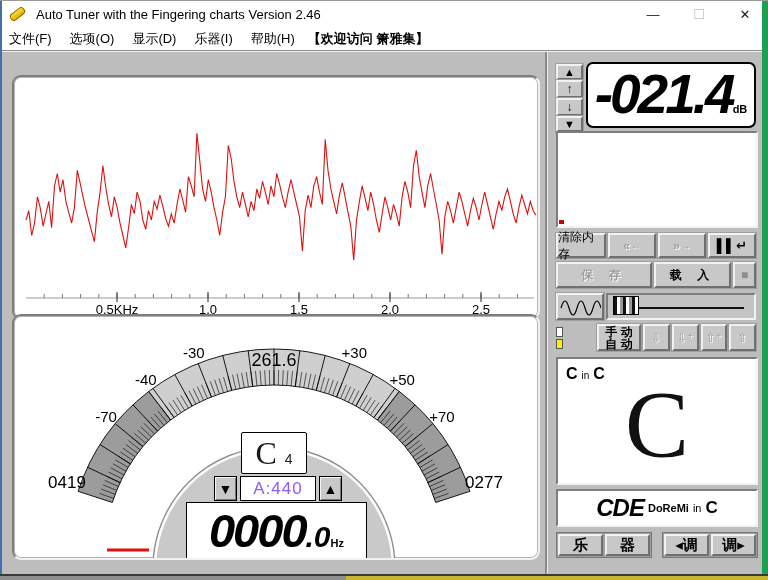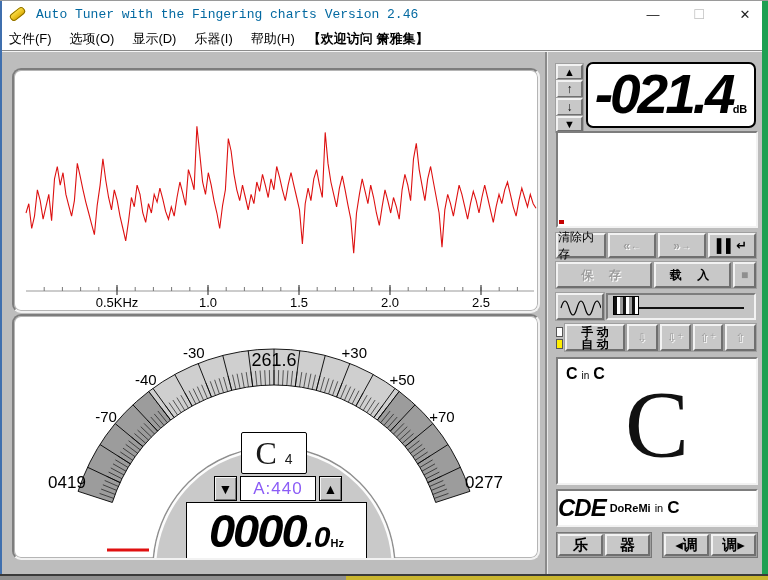--- a/index.html
+++ b/index.html
@@ -6,33 +6,33 @@
   *{box-sizing:border-box;font-family:"Liberation Sans","DejaVu Sans",sans-serif;}
   .win{position:relative;width:768px;height:580px;background:#bdbdbd;overflow:hidden;border-top:1px solid #9a9a9a;}
   
   .strip-left{position:absolute;left:0;top:0;width:2px;height:580px;background:#3f6fae;z-index:50;}
   .strip-right{position:absolute;right:0;top:0;width:6px;height:580px;background:#1ea052;z-index:50;}
   .strip-bottom{position:absolute;left:0;bottom:0;width:768px;height:6px;z-index:50;
     background:linear-gradient(90deg,#8f8f8f 0 45%,#c9b52f 45%);border-top:2px solid #3a3a3a;}
   
   .titlebar{position:absolute;left:0;top:0;width:768px;height:26px;background:#fff;display:flex;align-items:center;}
   .app-icon{width:17px;height:8px;background:linear-gradient(#ffe34d,#d9a800);border-radius:4px;transform:rotate(-38deg);margin:0 10px 0 9px;box-shadow:inset 0 0 0 1px #8a6d00;}
-  .title-text{font-size:13px;color:#0369a1;font-family:Liberation Mono, monospace;}
+  .title-text{font-size:13px;color:#000000;}
   .win-controls{margin-left:auto;display:flex;align-items:center;gap:0;height:100%;}
   .wc{width:46px;height:100%;display:flex;align-items:center;justify-content:center;font-size:13px;color:#222;}
   .wc.dis{color:#c0c0c0;}
   
   .menubar{position:absolute;left:0;top:26px;width:768px;height:24px;background:#fff;display:flex;align-items:center;font-size:13px;border-bottom:1px solid #8b8b8b;box-shadow:0 1px 0 #f4f4f4;}
   .menu-item{padding:0 9px;color:#000;}
   .menu-banner{font-weight:bold;color:#000;padding:0 4px;}
   
   .main{position:absolute;left:0;top:51px;width:768px;height:529px;background:#bdbdbd;}
   .vdiv{position:absolute;left:545px;top:0;width:2px;height:529px;background:#8a8a8a;box-shadow:1px 0 0 #e8e8e8;}
   .box{position:absolute;background:#fff;border:2px solid;border-color:#7d7d7d #f2f2f2 #f2f2f2 #7d7d7d;border-radius:9px;box-shadow:inset 0 0 0 1px #b5b5b5;}
-  .spec-box{left:12px;top:16px;width:528px;height:245px;}
+  .spec-box{left:12px;top:23px;width:528px;height:245px;}
   .gauge-box{left:12px;top:262px;width:528px;height:246px;overflow:hidden;}
   .gauge-box svg,.spec-box svg{position:absolute;left:0;top:0;}
   .glabel{position:absolute;transform:translate(-50%,-50%);color:#000;white-space:nowrap;}
   
   .note-box{position:absolute;left:227px;top:116px;width:66px;height:42px;background:#fff;border:1px solid #000;border-radius:2px;display:flex;align-items:baseline;justify-content:center;}
   .note-letter{font-family:"Liberation Serif","DejaVu Serif",serif;font-size:32px;line-height:40px;color:#1a1a1a;}
   .note-oct{font-size:14px;margin-left:8px;color:#1a1a1a;}
   .ref-row{position:absolute;left:200px;top:160px;width:128px;height:25px;display:flex;gap:3px;}
   .mini-btn{width:23px;height:25px;background:#c8c8c8;border:1px solid #000;box-shadow:inset 1px 1px 0 #f4f4f4,inset -1px -1px 0 #777;font-size:14px;display:flex;align-items:center;justify-content:center;color:#000;}
   .ref-box{flex:1;background:#fff;border:1px solid #000;display:flex;align-items:center;justify-content:center;font-size:17px;letter-spacing:1px;color:#8b5cf6;}
@@ -64,27 +64,27 @@
   .save-btn{width:96px;font-size:15px;font-weight:bold;letter-spacing:6px;}
   .load-btn{flex:1;font-size:15px;font-weight:bold;letter-spacing:6px;}
   .stop-btn{width:23px;font-size:9px;color:#8f8f8f;}
   .sine-btn{width:48px;}
   .slider{flex:1;border:2px solid;border-color:#7d7d7d #f2f2f2 #f2f2f2 #7d7d7d;background:#c4c4c4;position:relative;}
   .slider-track{position:absolute;left:8px;right:10px;top:50%;height:2px;background:#111;}
   .slider-handle{position:absolute;left:5px;top:1px;width:26px;height:19px;background:repeating-linear-gradient(90deg,#111 0 3px,#fff 3px 6px,#9a9a9a 6px 9px);border:1px solid #000;}
   .leds{width:7px;display:flex;flex-direction:column;justify-content:center;gap:2px;}
   .led{width:7px;height:10px;border:1px solid #555;background:#fff;}
   .led.on{background:#ffee00;}
-  .mode-btn{width:60px;flex-direction:column;font-size:11px;line-height:12px;font-weight:bold;}
+  .mode-btn{width:44px;flex-direction:column;font-size:11px;line-height:12px;font-weight:bold;margin-left:32px;}
   .oct-btn{flex:1;font-size:16px;}
   .noteview{position:absolute;left:8px;top:305px;width:202px;height:128px;background:#fff;border:2px solid;border-color:#7d7d7d #f2f2f2 #f2f2f2 #7d7d7d;}
   .nv-head{position:absolute;left:8px;top:6px;font-size:16px;font-weight:bold;color:#000;}
   .nv-in{font-size:10px;font-weight:normal;margin:0 4px;}
   .nv-big{position:absolute;left:0;top:14px;width:100%;text-align:center;font-family:"Liberation Serif","DejaVu Serif",serif;font-size:96px;line-height:104px;color:#111;}
-  .solfege{position:absolute;left:8px;top:437px;width:202px;height:38px;background:#fff;border:2px solid;border-color:#7d7d7d #f2f2f2 #f2f2f2 #7d7d7d;display:flex;align-items:center;gap:4px;color:#000;}
+  .solfege{position:absolute;left:8px;top:437px;width:202px;height:38px;background:#fff;border:2px solid;border-color:#7d7d7d #f2f2f2 #f2f2f2 #7d7d7d;display:flex;align-items:center;justify-content:center;gap:4px;color:#000;}
   .sf-notes{font-size:24px;font-weight:bold;font-style:italic;letter-spacing:-1px;}
   .sf-word{font-size:11px;font-weight:bold;}
   .sf-in{font-size:11px;}
   .sf-key{font-size:17px;font-weight:bold;}
   .rowb{left:8px;top:480px;width:202px;height:26px;position:absolute;display:flex;gap:10px;}
   .bgrp{flex:1;border:1px solid #777;padding:1px;display:flex;gap:2px;background:#bdbdbd;}
   .bgrp .btn{flex:1;font-size:15px;font-weight:bold;}
   svg text{font-family:"Liberation Sans","DejaVu Sans",sans-serif;}
 </style>
 </head>

